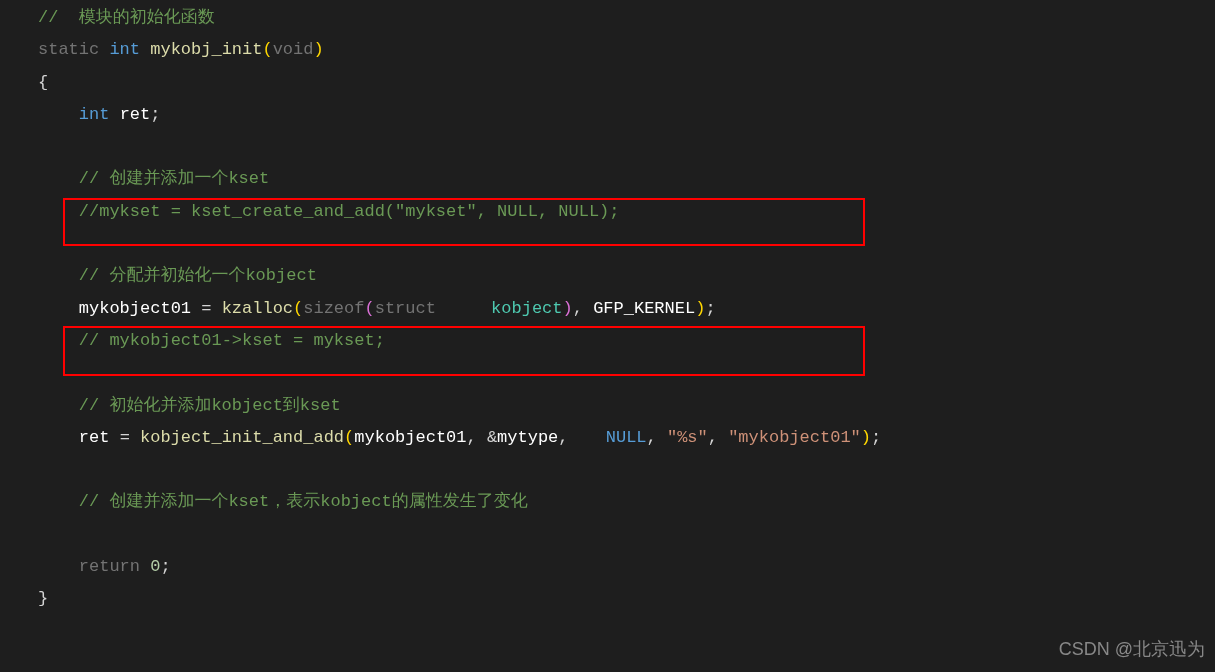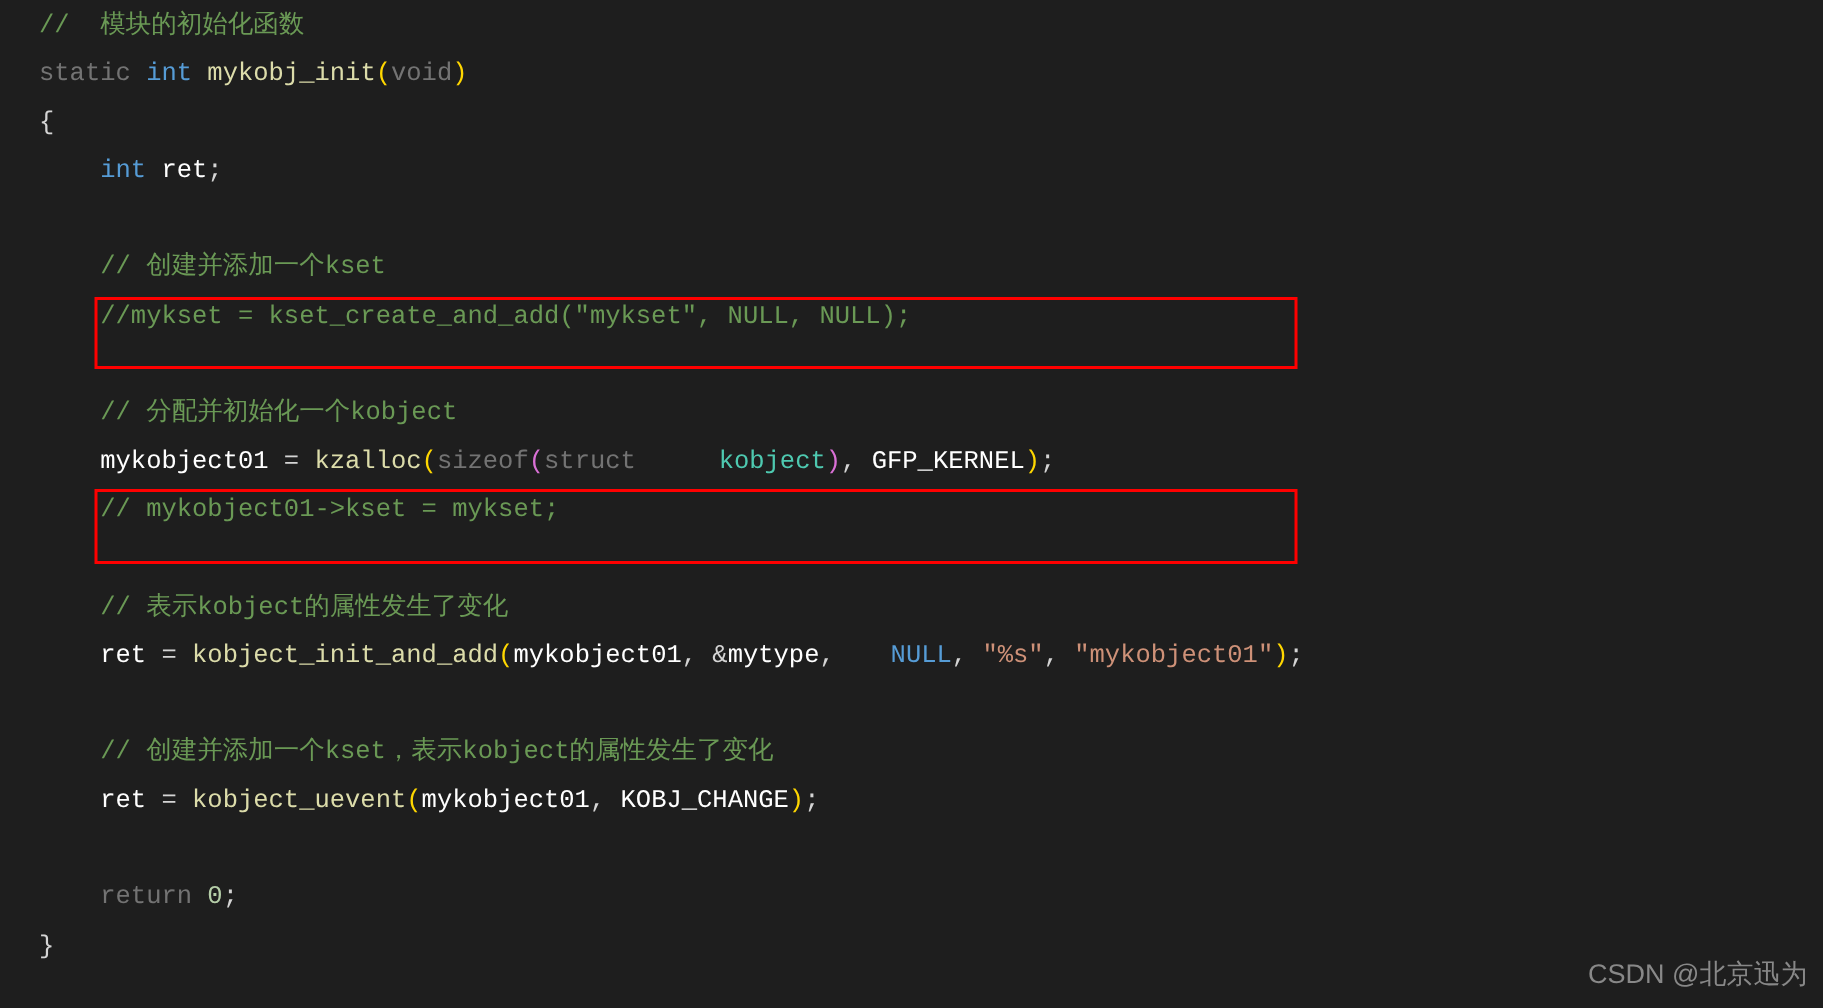--- a/index.html
+++ b/index.html
@@ -13,21 +13,21 @@
       font-size: 17px;
       line-height: 1.9;
       color: #d4d4d4;
       padding: 0;
       width: 1215px;
       height: 672px;
       position: relative;
       overflow: hidden;
     }
     .code-container {
-      padding: 2px 0 0 4px;
+      padding: 2px 0 0 16px;
       position: relative;
     }
     .line {
       white-space: pre;
       padding-left: 22px;
       position: relative;
     }
     .comment { color: #6a9955; }
     .keyword { color: #737373; }
     .type { color: #569cd6; }
@@ -94,29 +94,28 @@
   <div class="line"> </div>
 
   <div class="line">    <span class="comment">// 分配并初始化一个kobject</span></div>
 
   <div class="line">    <span class="identifier">mykobject01</span> <span class="operator">=</span> <span class="function">kzalloc</span><span class="paren">(</span><span class="keyword">sizeof</span><span class="paren2">(</span><span class="keyword">struct</span> <span class="macro">kobject</span><span class="paren2">)</span><span class="punct">,</span> <span class="identifier">GFP_KERNEL</span><span class="paren">)</span><span class="punct">;</span></div>
 
   <div class="line">    <span class="comment">// mykobject01-&gt;kset = mykset;</span></div>
 
   <div class="line"> </div>
 
-  <div class="line">    <span class="comment">// 表示kobject的属性发生了变化</span></div>
+  <div class="line">    <span class="comment">// 初始化并添加kobject到kset</span></div>
 
   <div class="line">    <span class="identifier">ret</span> <span class="operator">=</span> <span class="function">kobject_init_and_add</span><span class="paren">(</span><span class="identifier">mykobject01</span><span class="punct">,</span> <span class="operator">&amp;</span><span class="identifier">mytype</span><span class="punct">,</span> <span class="constant">NULL</span><span class="punct">,</span> <span class="string">"%s"</span><span class="punct">,</span> <span class="string">"mykobject01"</span><span class="paren">)</span><span class="punct">;</span></div>
 
   <div class="line"> </div>
 
   <div class="line">    <span class="comment">// 创建并添加一个kset，表示kobject的属性发生了变化</span></div>
 
-  <div class="line">    <span class="identifier">ret</span> <span class="operator">=</span> <span class="function">kobject_uevent</span><span class="paren">(</span><span class="identifier">mykobject01</span><span class="punct">,</span> <span class="identifier">KOBJ_CHANGE</span><span class="paren">)</span><span class="punct">;</span></div>
 
   <div class="line"> </div>
 
   <div class="line">    <span class="keyword">return</span> <span class="number">0</span><span class="punct">;</span></div>
 
   <div class="line"><span class="brace">}</span></div>
 
   <div class="red-box-1"></div>
   <div class="red-box-2"></div>
 </div>

